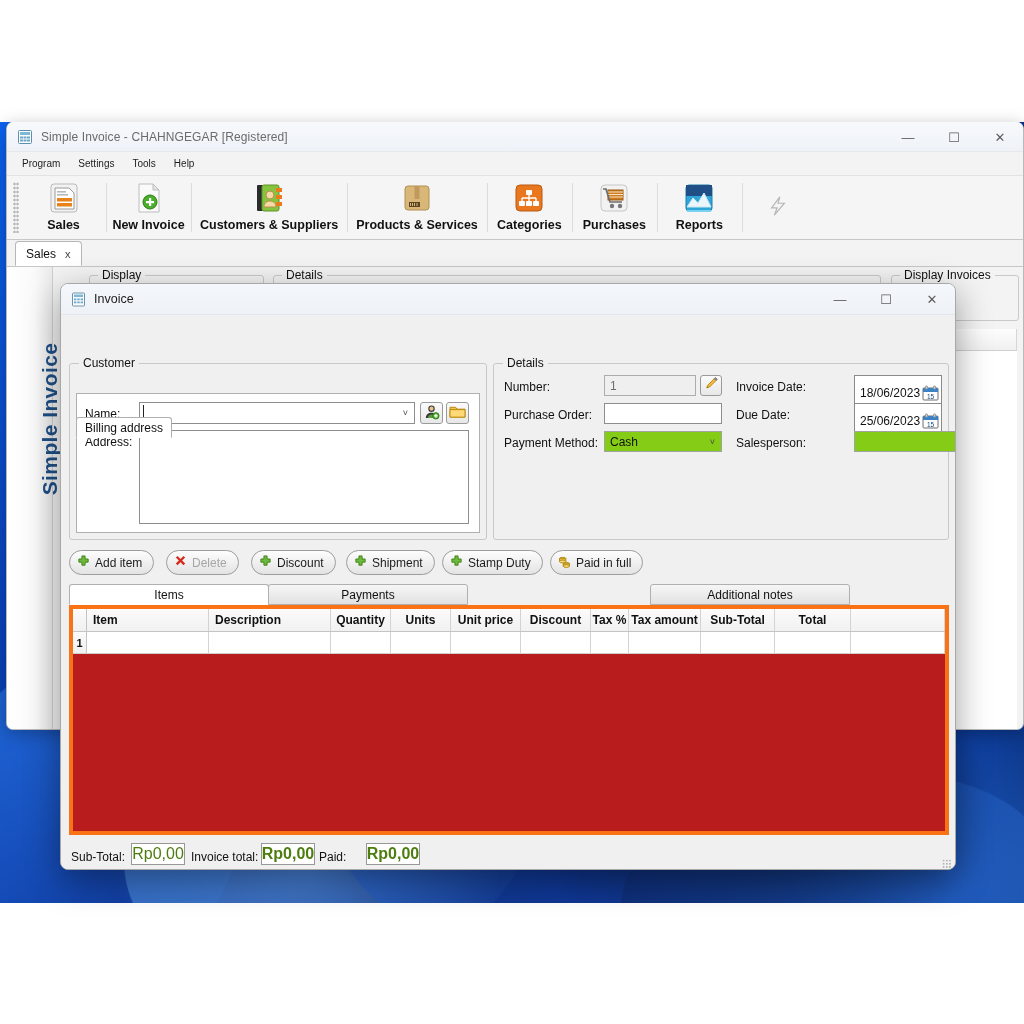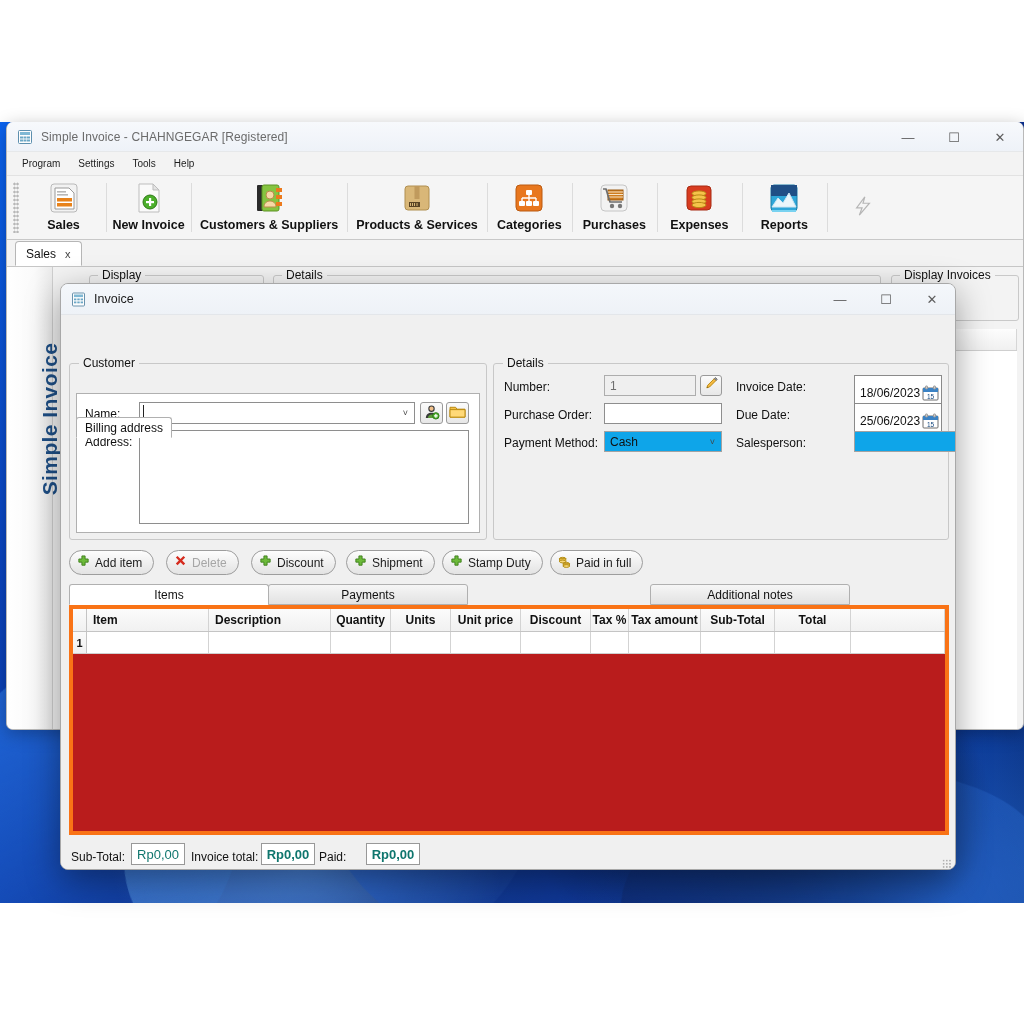--- a/index.html
+++ b/index.html
@@ -163,21 +163,21 @@
     border: 1px solid #b0b0b0; border-radius: 3px 3px 0 0;
     background: linear-gradient(180deg,#f6f6f6,#e4e4e4);
     display: flex; align-items: center;
   }
   .itab.active { background: #fff; border-bottom-color: #fff; position: relative; z-index: 2; }
 
   .lbl { position: absolute; font-size: 12px; color: #111; }
   .inputbox { position: absolute; background: #fff; border: 1px solid #8e8e8e; }
   .inputbox.readonly { background: #efefef; border-color:#adadad; }
   .combo {
-    position: absolute; background: #0ea5e9; border: 1px solid #a2a2a2;
+    position: absolute; background: #84cc16; border: 1px solid #a2a2a2;
     display: flex; align-items: center; justify-content: space-between;
     font-size: 12px; color: #111; padding-left: 5px;
   }
   .combo .carat { margin-right: 6px; color: #444; font-size: 9px; }
   .whitecombo { background:#fff; }
   .caretbar { position:absolute; width:1px; background:#222; }
 
   .sqbtn {
     position: absolute; border: 1px solid #9a9a9a; border-radius: 3px;
     background: linear-gradient(180deg,#fbfbfb,#e7e7e7);
@@ -211,21 +211,21 @@
   .hcell.l { justify-content: flex-start; padding-left: 6px; }
   .hcell.c { justify-content: center; }
   #gridrow { height: 22px; display: flex; background: #fff; border-bottom: 1px solid #cfcfcf; }
   .rcell { border-right: 1px solid #d3d3d3; height: 100%; background:#fff; }
   .rowhdr { width: 14px; background: linear-gradient(180deg,#fbfbfb,#f0f0f0); border-right: 1px solid #c4c4c4;
             font-size: 11px; color: #111; display:flex; align-items:center; justify-content:center; }
 
   .amt {
     position: absolute; background: #fff; border: 1px solid #989898;
     display: flex; align-items: center; justify-content: center;
-    font-size: 13px; font-weight: bold; color: #0f766e;
+    font-size: 16px; font-weight: bold; color: #4d7c0f;
   }
   .amt.small { font-weight: normal; }
 
   .grip { position:absolute; right:3px; bottom:2px; width:10px; height:10px;
           background-image: radial-gradient(#b0b0b0 1px, transparent 1.2px); background-size: 3.2px 3.2px; }
 </style>
 </head>
 <body>
 
 <div id="screen">
@@ -348,32 +348,20 @@
             <rect x="11" y="9" width="15" height="10" fill="#cf7c1e" stroke="#9a5a12"></rect>
             <path d="M11 11h15M11 13.5h15M11 16h15" stroke="#f5e3c8" stroke-width="1"></path>
             <path d="M6 8h3l4 13h12" stroke="#6e6e6e" stroke-width="1.7" fill="none"></path>
             <circle cx="15" cy="25" r="2.2" fill="#777"></circle>
             <circle cx="23" cy="25" r="2.2" fill="#777"></circle>
           </svg>
         </span>
         <span class="tblabel">Purchases</span>
       </div>
 
-      <div class="tbitem">
-        <span class="tbicon32">
-          <svg viewBox="0 0 34 34" width="34" height="34">
-            <rect x="5" y="5" width="24" height="24" rx="4" fill="#d83c20" stroke="#a82a12"></rect>
-            <ellipse cx="17" cy="12.5" rx="7" ry="2.6" fill="#f5c34a" stroke="#b98a16"></ellipse>
-            <ellipse cx="17" cy="16.5" rx="7" ry="2.6" fill="#f5c34a" stroke="#b98a16"></ellipse>
-            <ellipse cx="17" cy="20.5" rx="7" ry="2.6" fill="#f5c34a" stroke="#b98a16"></ellipse>
-            <ellipse cx="17" cy="24" rx="7" ry="2.6" fill="#f5c34a" stroke="#b98a16"></ellipse>
-          </svg>
-        </span>
-        <span class="tblabel">Expenses</span>
-      </div>
 
       <div class="tbitem">
         <span class="tbicon32">
           <svg viewBox="0 0 34 34" width="34" height="34">
             <rect x="4" y="4" width="26" height="26" rx="3" fill="#2ea6d8" stroke="#1d7fa8"></rect>
             <rect x="4" y="4" width="26" height="11" fill="#1f4f86"></rect>
             <path d="M5 26l6-9 5 5 6-10 7 14z" fill="#eaf6fb" stroke="#cfe6f2"></path>
             <path d="M5 30h24" stroke="#79d2f0" stroke-width="2"></path>
           </svg>
         </span>

